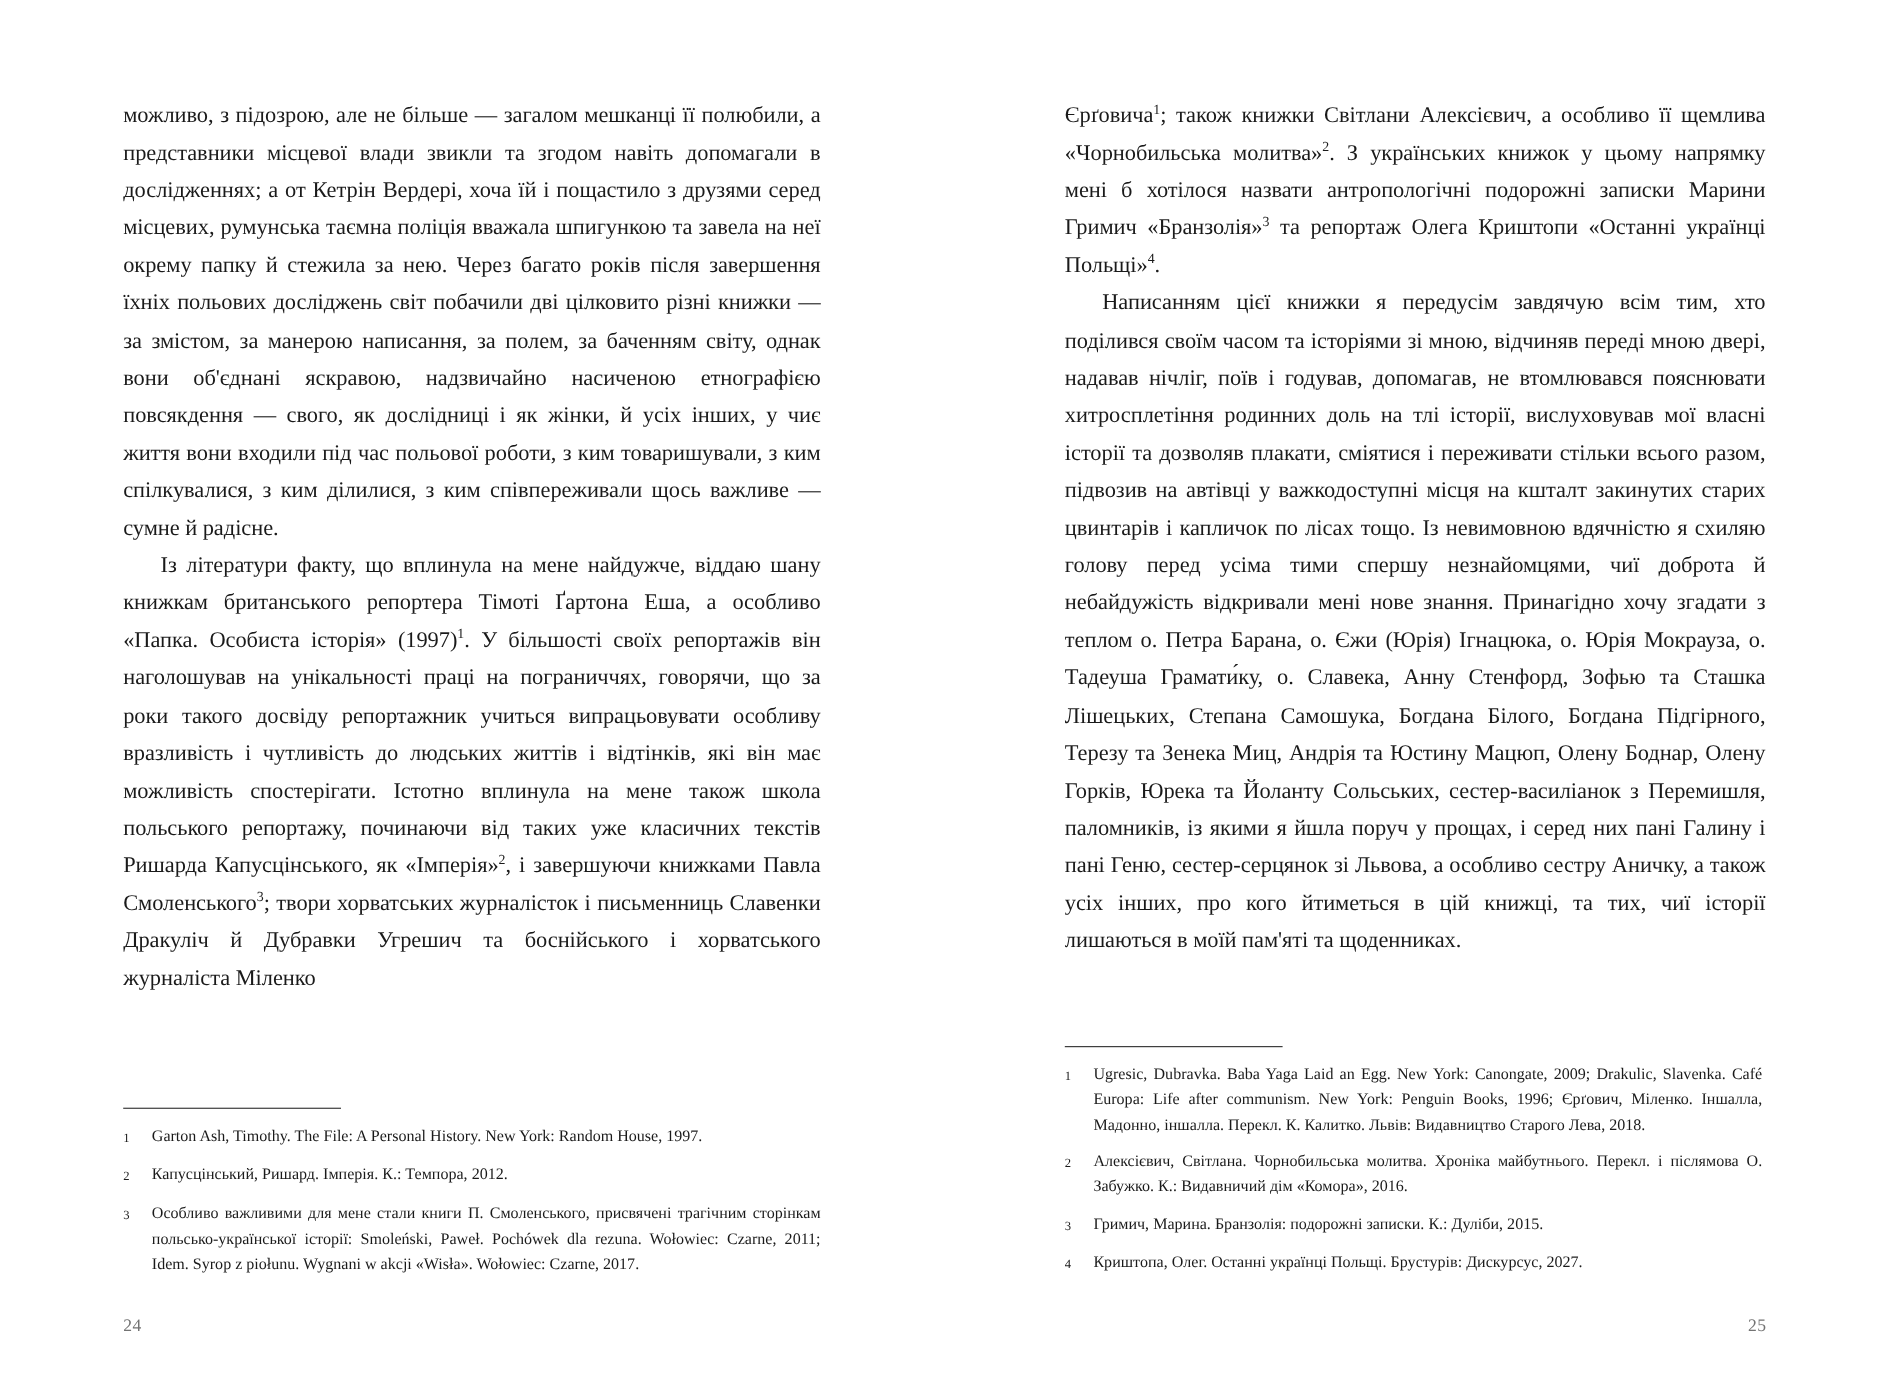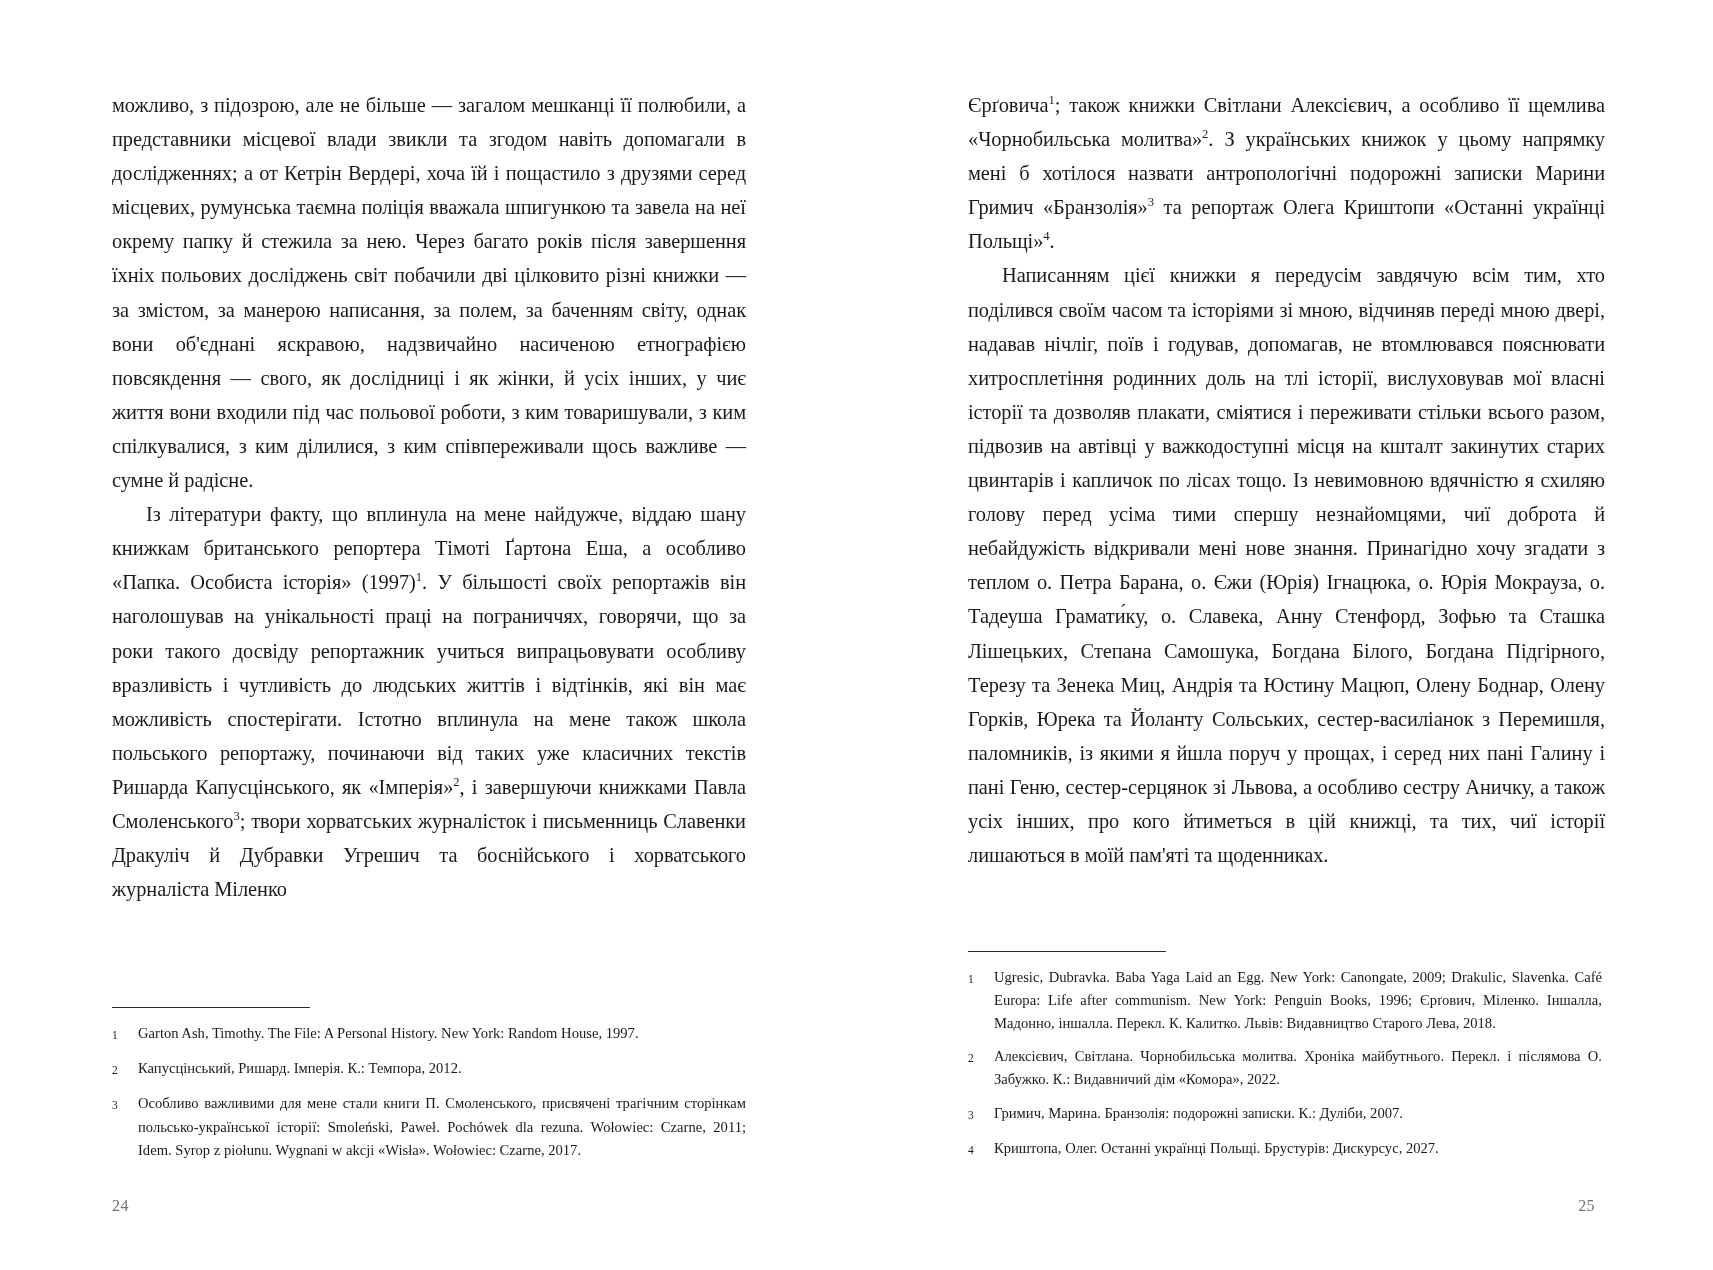--- a/index.html
+++ b/index.html
@@ -80,21 +80,21 @@
     flex: 1 1 auto;
   }
   .folio {
     position: absolute;
     bottom: 55px;
     font-size: 16px;
     color: #737373;
     letter-spacing: 0.4px;
   }
   .folio-left { left: 112px; }
-  .folio-right { right: 117px; }
+  .folio-right { right: 106px; }
   .right-notes .note-body { text-align: justify; }
 </style>
 </head>
 <body>
 
 <div class="spread">
 
   <div class="page page-left">
     <div class="body-text">
       <p>можливо, з підозрою, але не більше — загалом мешканці її полюбили, а представники місцевої влади звикли та згодом навіть допомагали в дослідженнях; а от Кетрін Вердері, хоча їй і пощастило з друзями серед місцевих, румунська таємна поліція вважала шпигункою та завела на неї окрему папку й стежила за нею. Через багато років після завершення їхніх польових досліджень світ побачили дві цілковито різні книжки — за змістом, за манерою написання, за полем, за баченням світу, однак вони об'єднані яскравою, надзвичайно насиченою етнографією повсякдення — свого, як дослідниці і як жінки, й усіх інших, у чиє життя вони входили під час польової роботи, з ким товаришували, з ким спілкувалися, з ким ділилися, з ким співпереживали щось важливе — сумне й радісне.</p>
@@ -132,26 +132,26 @@
     <div class="notes right-notes">
       <div class="notes-rule"></div>
 
       <div class="note">
         <div class="note-num">1</div>
         <div class="note-body">Ugresic, Dubravka. Baba Yaga Laid an Egg. New York: Canongate, 2009; Drakulic, Slavenka. Café Europa: Life after communism. New York: Penguin Books, 1996; Єрґович, Міленко. Іншалла, Мадонно, іншалла. Перекл. К. Калитко. Львів: Видавництво Старого Лева, 2018.</div>
       </div>
 
       <div class="note">
         <div class="note-num">2</div>
-        <div class="note-body">Алексієвич, Світлана. Чорнобильська молитва. Хроніка майбутнього. Перекл. і післямова О. Забужко. К.: Видавничий дім «Комора», 2022.</div>
+        <div class="note-body">Алексієвич, Світлана. Чорнобильська молитва. Хроніка майбутнього. Перекл. і післямова О. Забужко. К.: Видавничий дім «Комора», 2016.</div>
       </div>
 
       <div class="note">
         <div class="note-num">3</div>
-        <div class="note-body">Гримич, Марина. Бранзолія: подорожні записки. К.: Дуліби, 2007.</div>
+        <div class="note-body">Гримич, Марина. Бранзолія: подорожні записки. К.: Дуліби, 2015.</div>
       </div>
 
       <div class="note">
         <div class="note-num">4</div>
         <div class="note-body">Криштопа, Олег. Останні українці Польщі. Брустурів: Дискурсус, 2027.</div>
       </div>
     </div>
 
     <div class="folio folio-right">25</div>
   </div>

